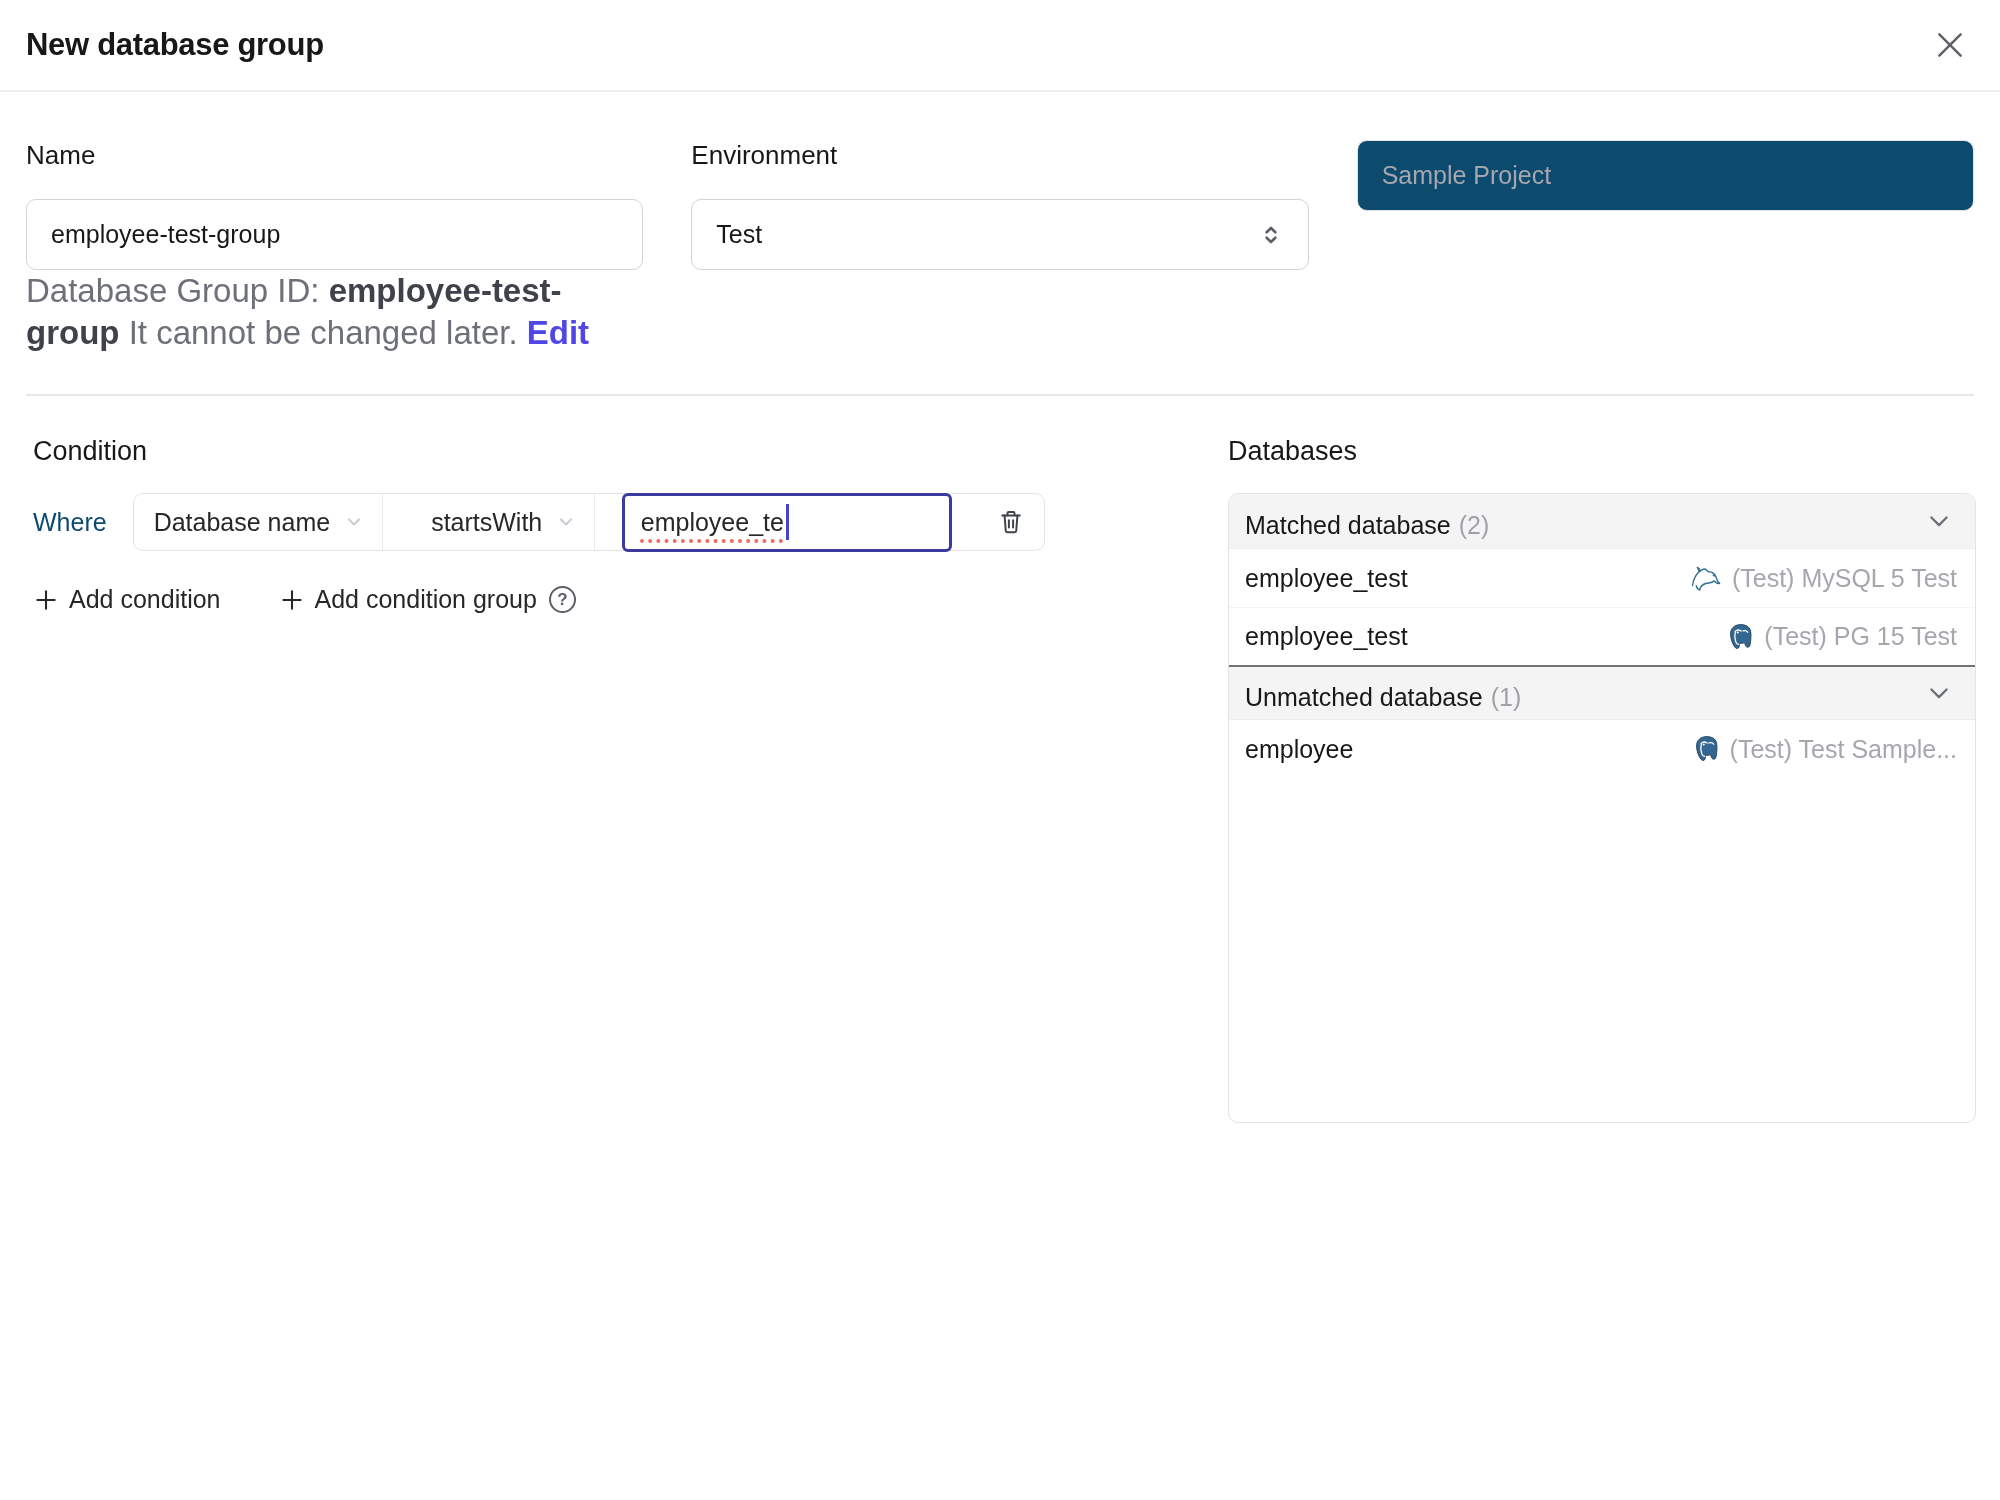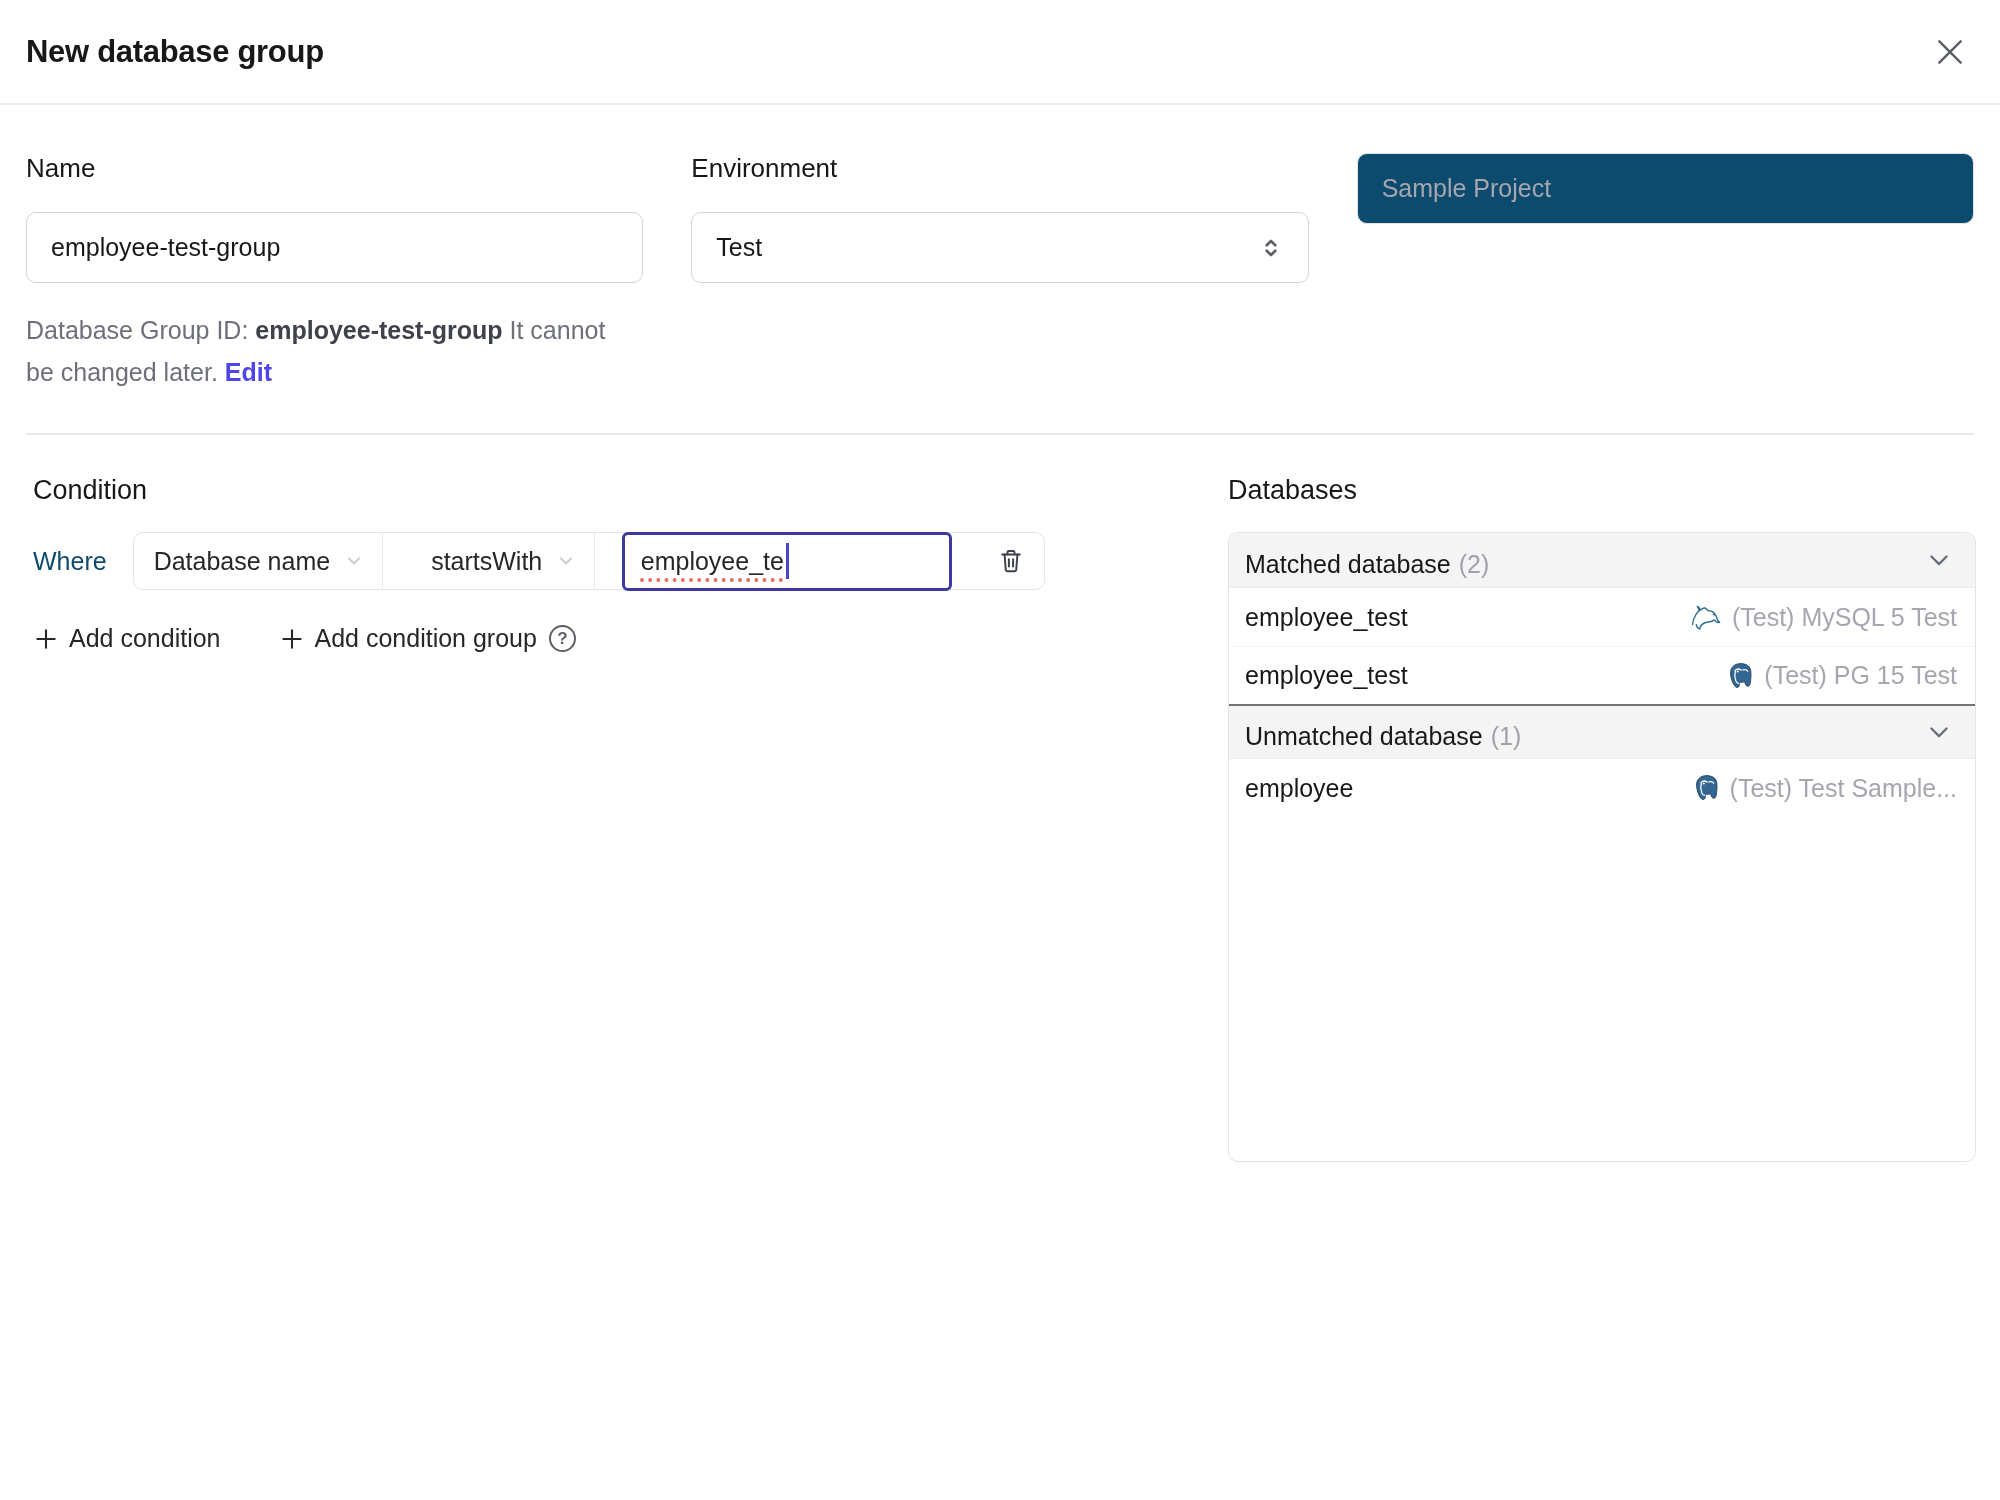--- a/index.html
+++ b/index.html
@@ -1,42 +1,42 @@
 <!DOCTYPE html>
 <html><head>
 <meta charset="utf-8">
 <style>
   * { margin:0; padding:0; box-sizing:border-box; }
   html,body { width:2000px; height:1500px; background:#ffffff; }
   body { font-family:"Liberation Sans", sans-serif; color:#1f2329; overflow:hidden; }
 
   
   .modal-header {
-    height:105px; display:flex; align-items:center; justify-content:space-between;
+    height:92px; display:flex; align-items:center; justify-content:space-between;
     padding:0 30px 0 26px; border-bottom:2px solid #ededee; background:#fff;
   }
   .modal-title { font-size:31px; font-weight:700; letter-spacing:-0.3px; color:#18181b; }
   .close-btn { width:40px; height:40px; display:flex; align-items:center; justify-content:center; cursor:pointer; background:none; border:none; }
 
   
   .form-row {
     display:grid; grid-template-columns:1fr 1fr 1fr; column-gap:48px;
     padding:48px 26px 0 26px;
   }
   .field-label { font-size:26px; font-weight:500; color:#18181b; margin-bottom:28px; }
   .text-input, .select-input, .disabled-input {
     width:100%; height:71px; border:1.5px solid #d4d4d8; border-radius:10px;
     font-family:"Liberation Sans",sans-serif; font-size:25px; padding:0 24px;
     color:#18181b; background:#fff; outline:none;
   }
   .select-input {
     display:flex; align-items:center; justify-content:space-between; cursor:pointer;
   }
   .disabled-input { background:#0c4a6e; border-color:#e4e4e7; color:#a6a6ae; display:flex; align-items:center; }
-  .id-note { margin-top:26px; font-size:25px; line-height:42px; color:#6d7079; max-width:600px; }
+  .id-note { font-size:33px; line-height:42px; color:#6d7079; max-width:600px; }
   .id-note b { color:#3f424a; font-weight:700; }
   .edit-link { color:#4f46e5; font-weight:700; text-decoration:none; cursor:pointer; }
 
   .section-divider { border:none; border-top:2px solid #e9e9eb; margin:40px 26px 0 26px; }
 
   
   .bottom { display:flex; padding:40px 24px 0 26px; align-items:flex-start; }
   .cond-col { flex:1; padding-left:7px; margin-right:46px; }
   .db-col { width:748px; flex-shrink:0; }
   .section-heading { font-size:27px; font-weight:500; color:#18181b; margin-bottom:26px; }

